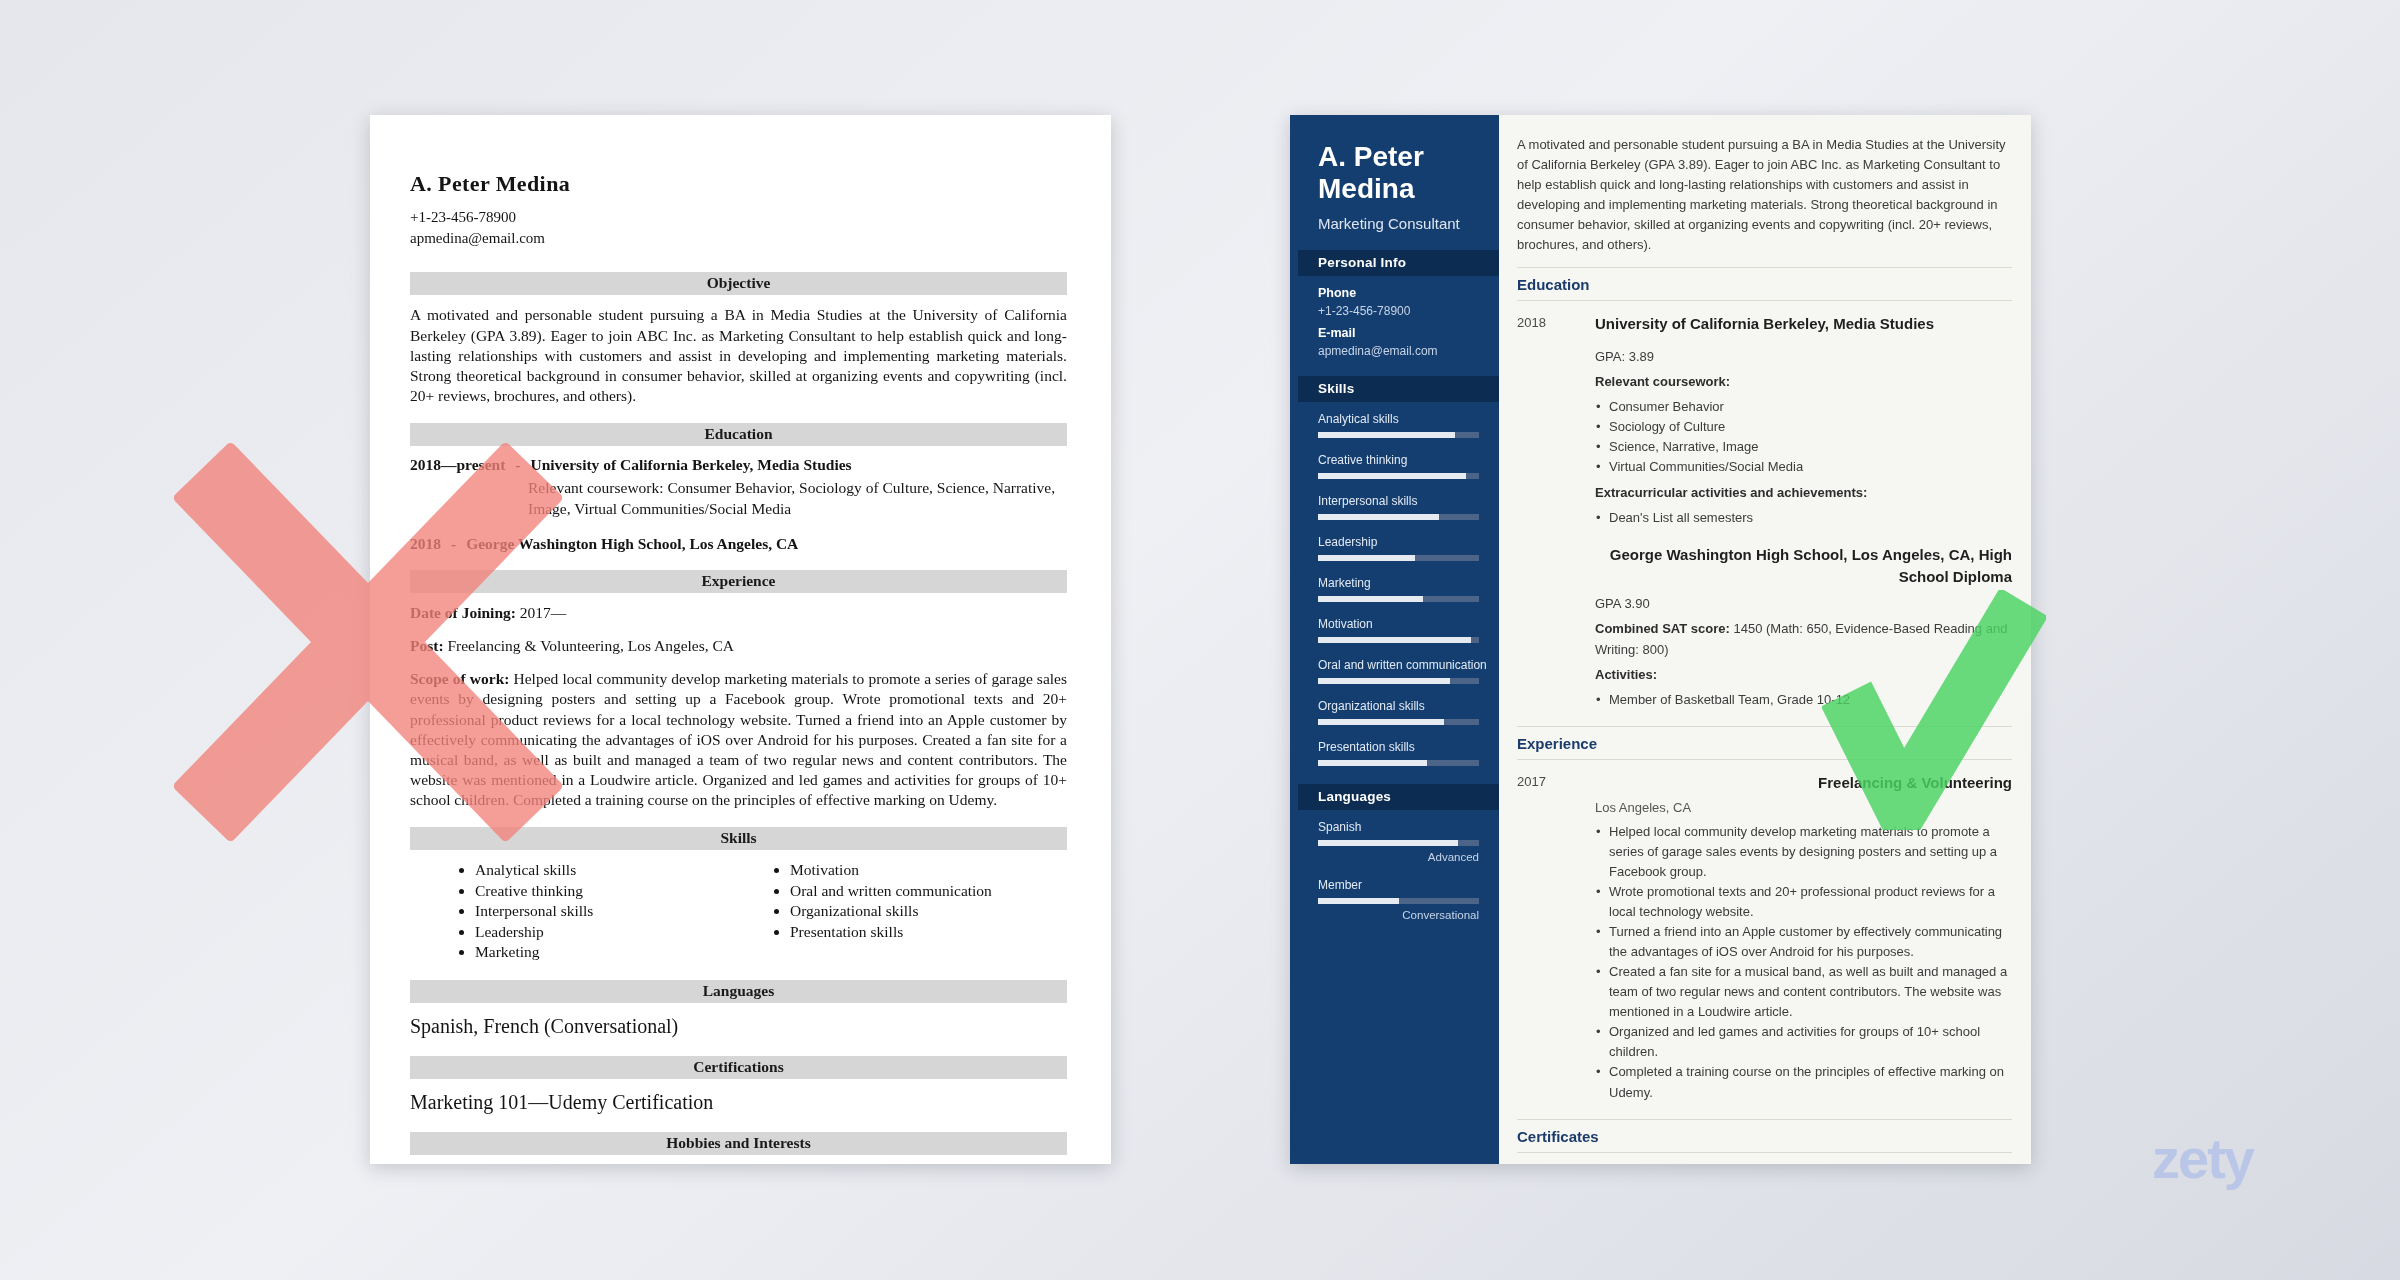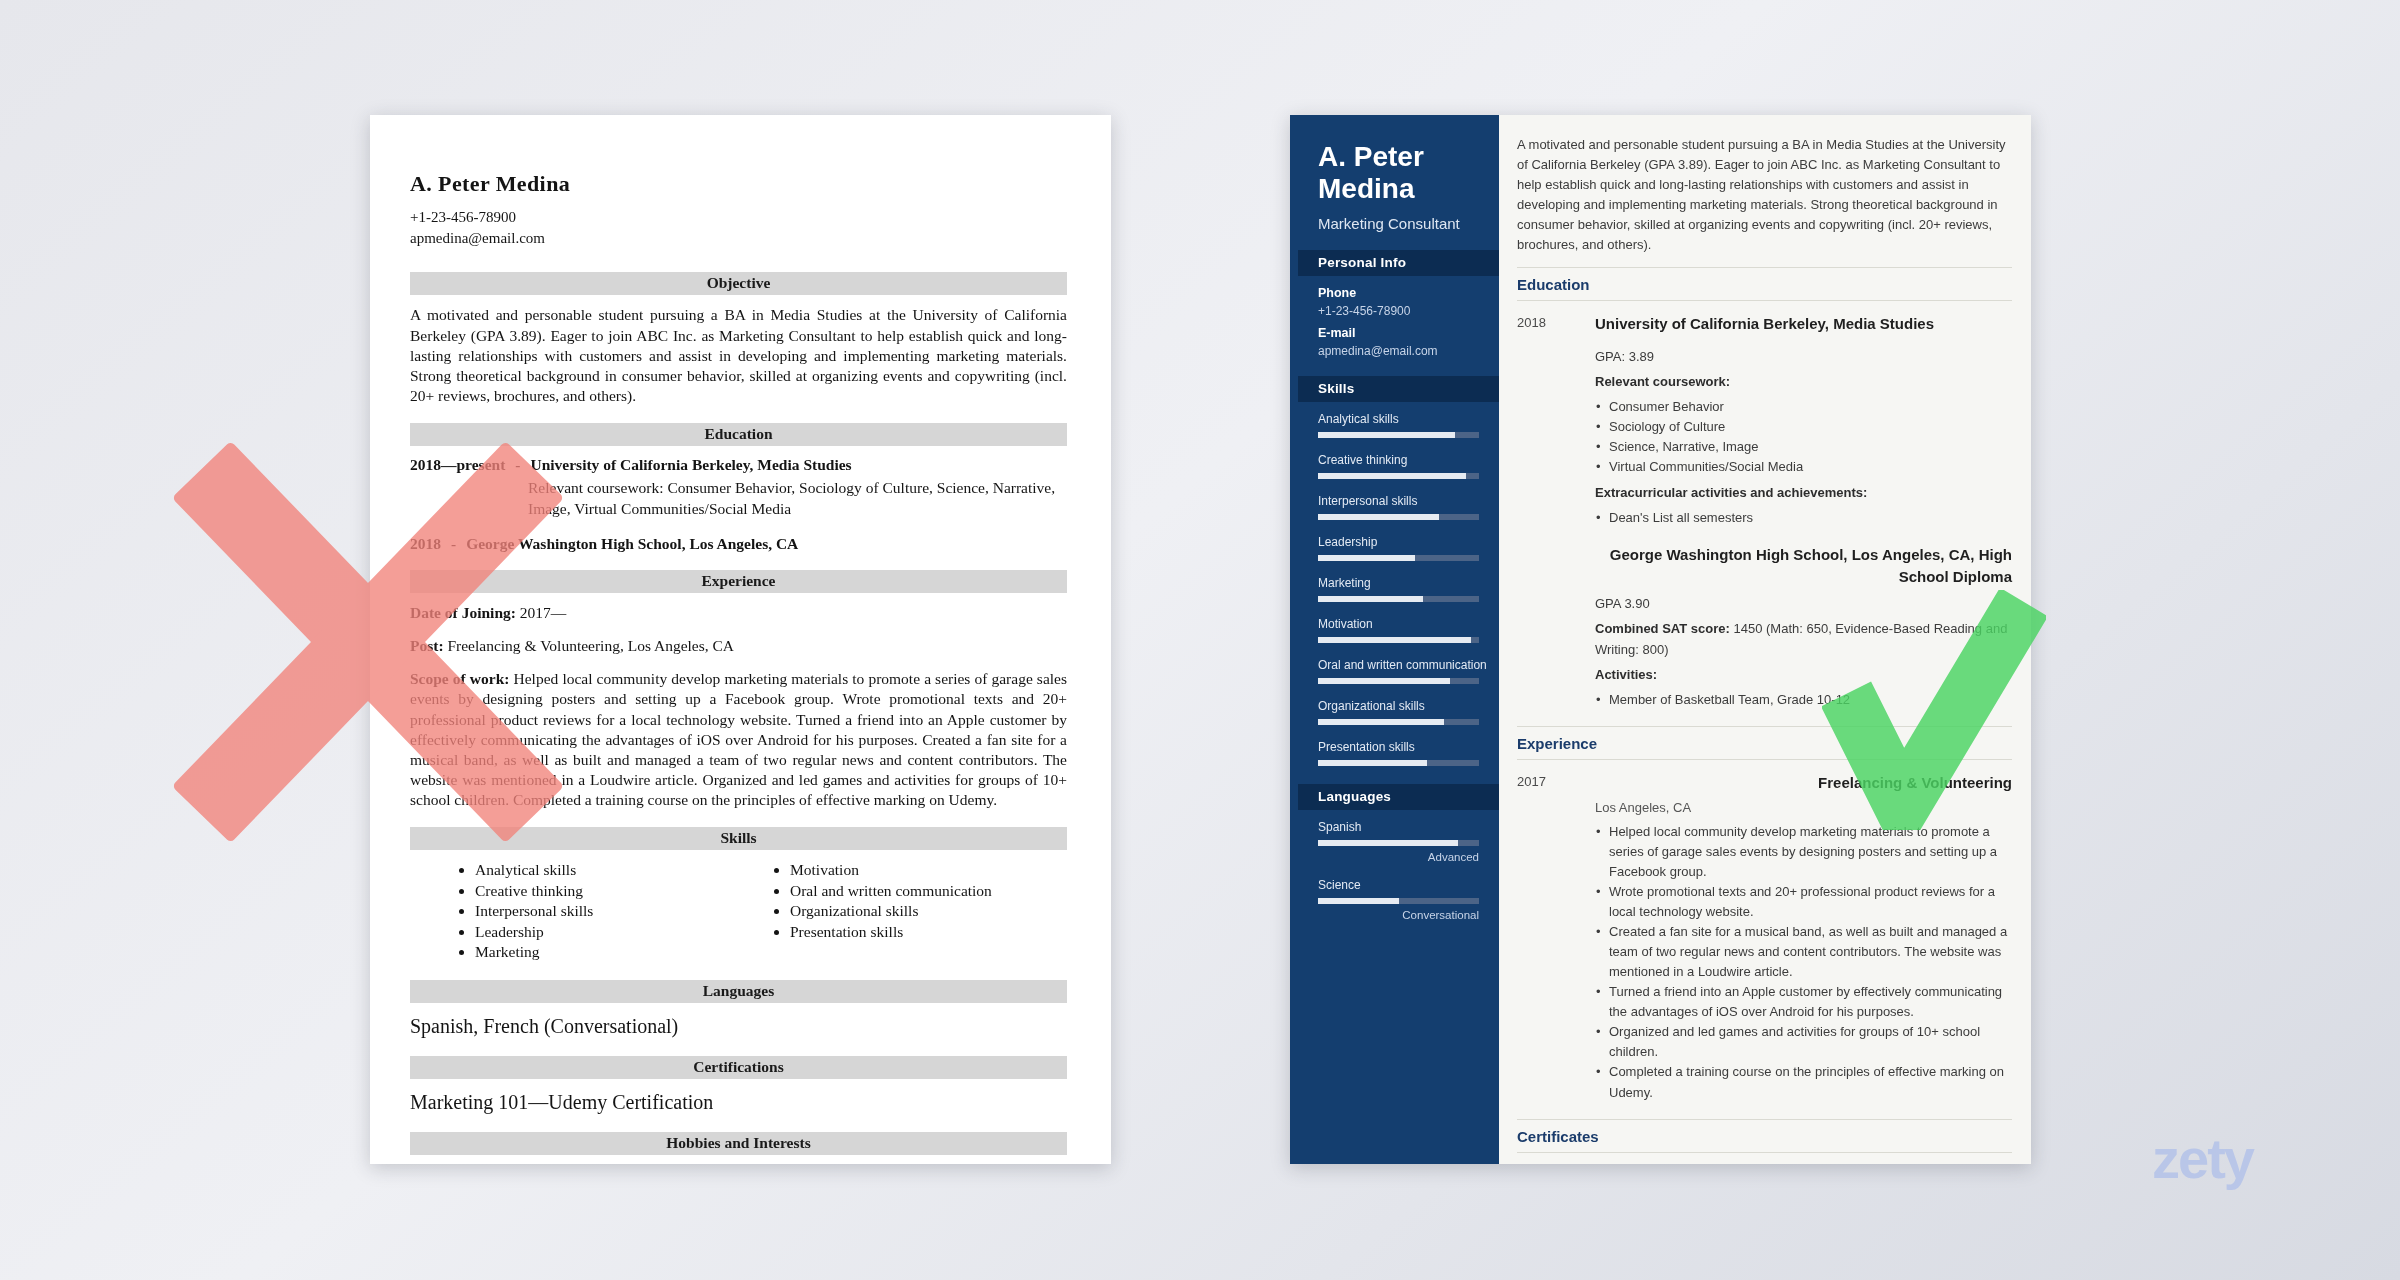--- a/index.html
+++ b/index.html
@@ -217,21 +217,21 @@
 
     <div class="sb-band">Languages</div>
     <div class="sb-item">
       <div class="sb-item-label">Spanish</div>
       <div class="sb-track">
           <div class="sb-fill" style="width: 87%;"></div>
         </div>
       <div class="sb-prof">Advanced</div>
     </div>
     <div class="sb-item">
-      <div class="sb-item-label">Science</div>
+      <div class="sb-item-label">Member</div>
       <div class="sb-track">
           <div class="sb-fill" style="width: 50%;"></div>
         </div>
       <div class="sb-prof">Conversational</div>
     </div>
   </aside>
 
   <div class="rr-main">
     <p class="rm-summary">A motivated and personable student pursuing a BA in Media Studies at the University of California Berkeley (GPA 3.89). Eager to join ABC Inc. as Marketing Consultant to help establish quick and long-lasting relationships with customers and assist in developing and implementing marketing materials. Strong theoretical background in consumer behavior, skilled at organizing events and copywriting (incl. 20+ reviews, brochures, and others).</p>
 
@@ -275,22 +275,22 @@
     <div class="rm-header">Experience</div>
 
     <div class="rm-entry">
       <div class="rm-year">2017</div>
       <div class="rm-body">
         <div class="rm-title tight">Freelancing &amp; Volunteering</div>
         <div class="rm-loc">Los Angeles, CA</div>
         <ul class="rm-bullets">
           <li>Helped local community develop marketing materials to promote a series of garage sales events by designing posters and setting up a Facebook group.</li>
           <li>Wrote promotional texts and 20+ professional product reviews for a local technology website.</li>
+          <li>Turned a friend into an Apple customer by effectively communicating the advantages of iOS over Android for his purposes.</li>
           <li>Created a fan site for a musical band, as well as built and managed a team of two regular news and content contributors. The website was mentioned in a Loudwire article.</li>
-          <li>Turned a friend into an Apple customer by effectively communicating the advantages of iOS over Android for his purposes.</li>
           <li>Organized and led games and activities for groups of 10+ school children.</li>
           <li>Completed a training course on the principles of effective marking on Udemy.</li>
         </ul>
       </div>
     </div>
 
     <div class="rm-header">Certificates</div>
 
   </div>
 </div>

